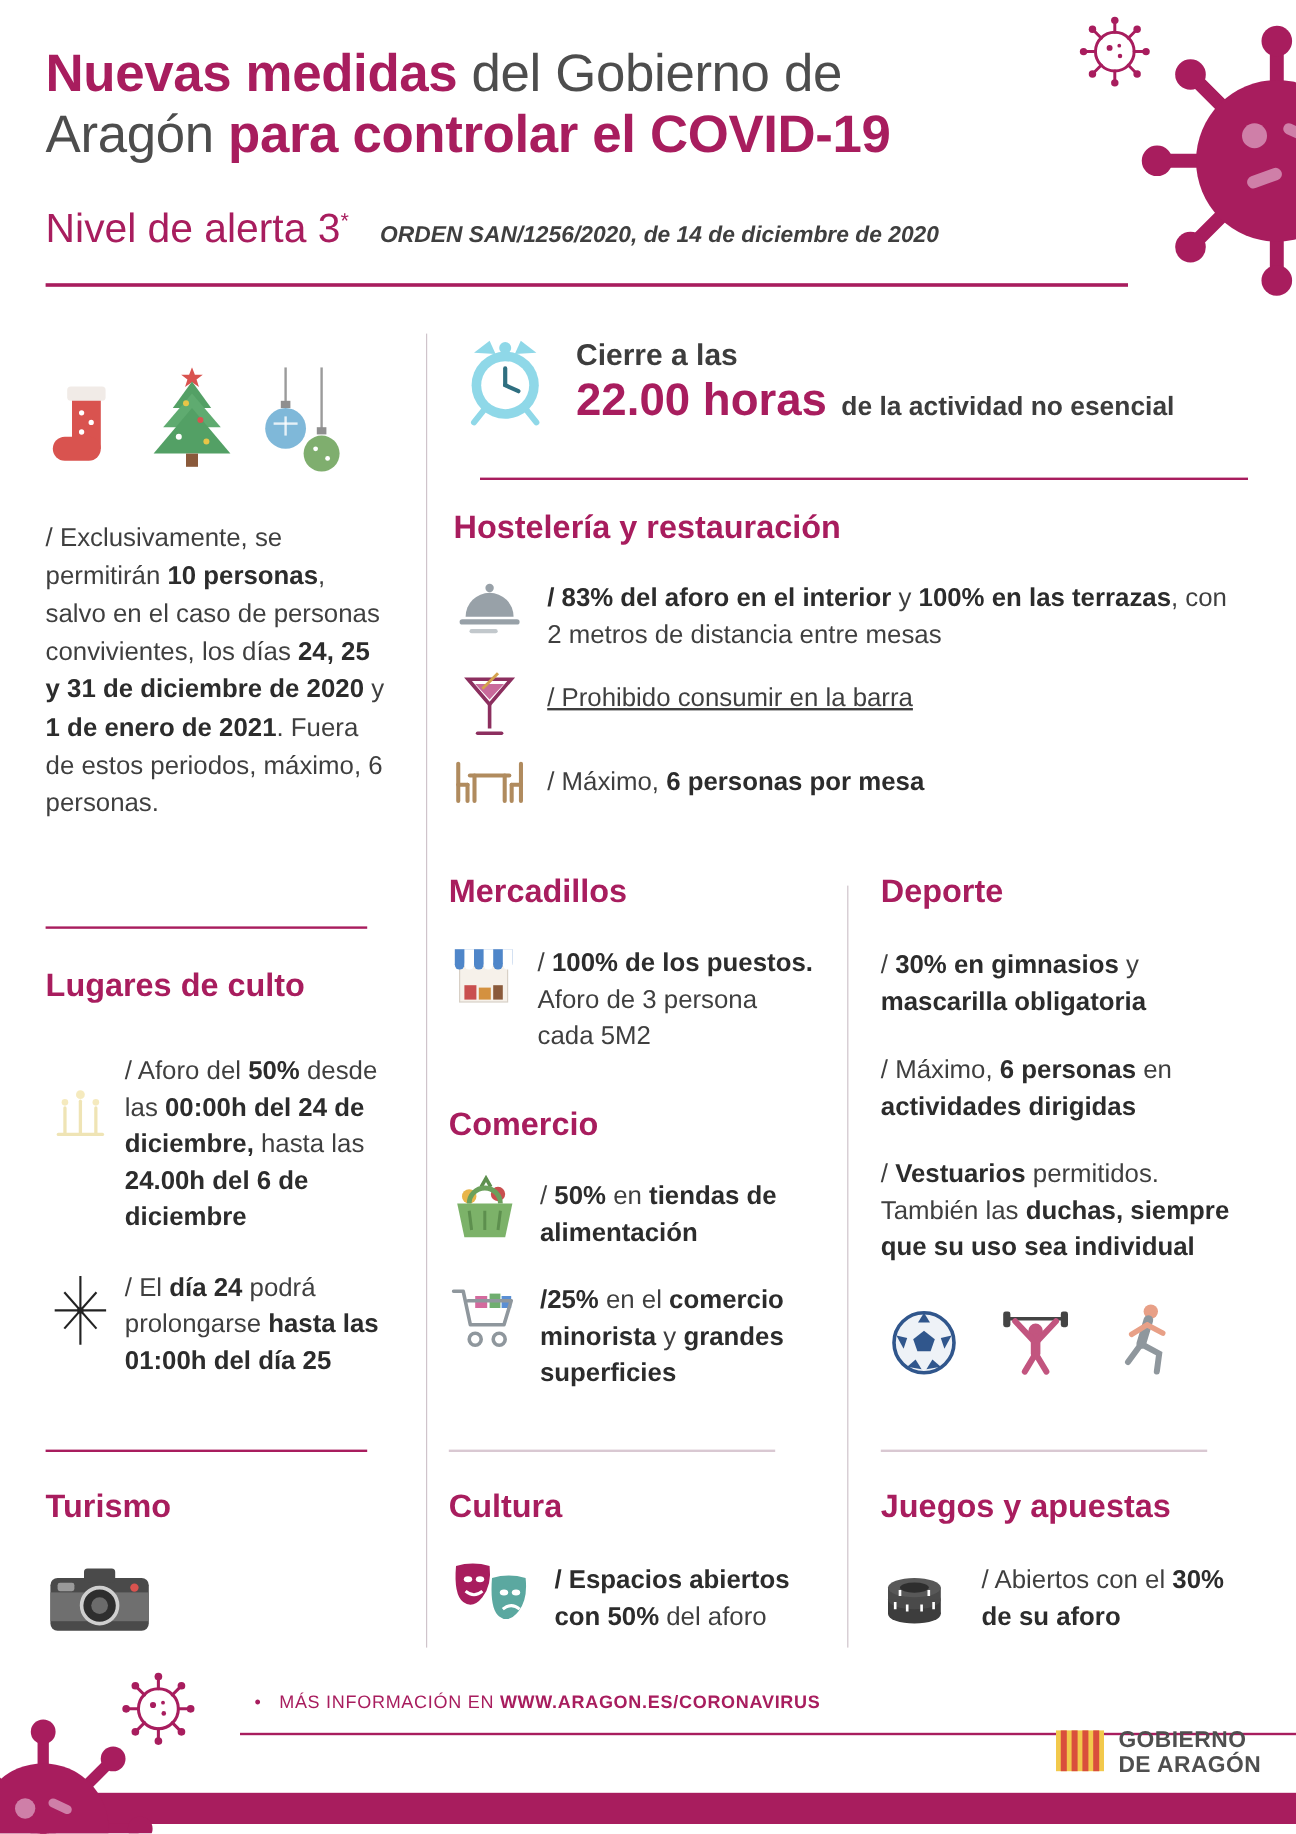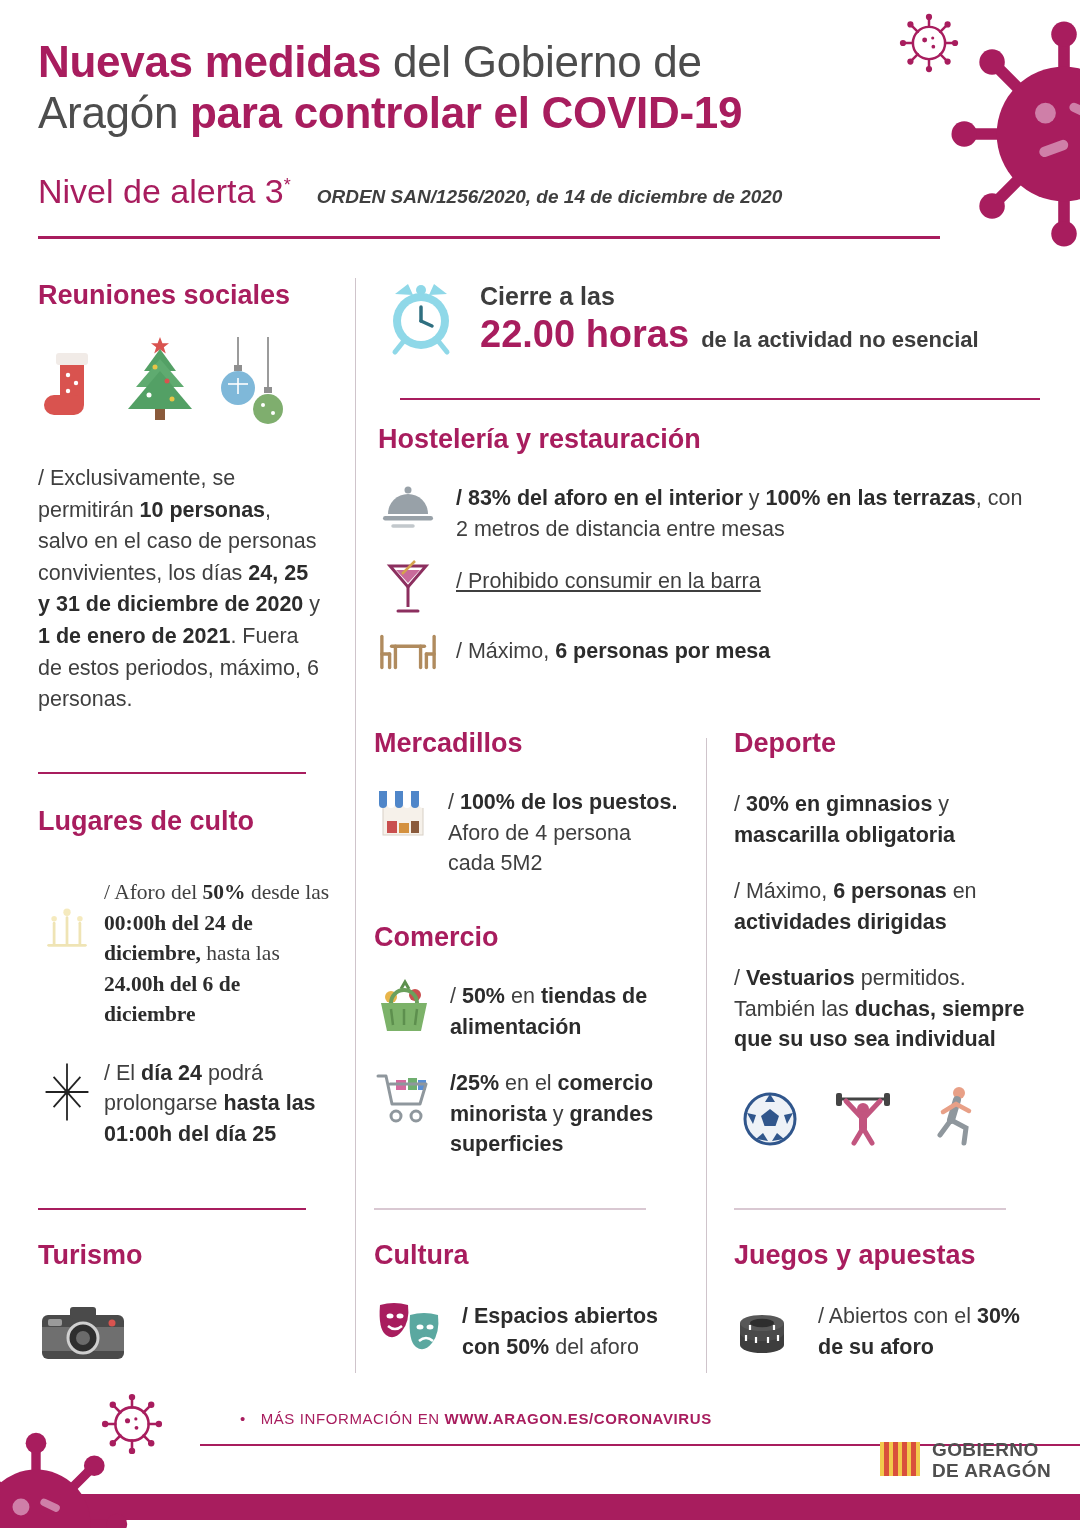--- a/index.html
+++ b/index.html
@@ -170,21 +170,20 @@
               <line x1="50" y1="22" x2="58" y2="22"></line>
               <line x1="50" y1="22" x2="50" y2="36"></line>
           </g>
         </svg>
       </span>
       <p class="txt" style="margin:4px 0 0;width:580px;"><span>/ Máximo, </span><b>6 personas por mesa</b></p>
     </div>
   </div>
 
   <div class="abs" style="left:38px;top:280px;width:284px;">
-    <h2 class="sec-h">Reuniones sociales</h2>
     <div class="icons-row" style="margin-top:26px;">
       <span>
         <svg width="62" height="80" viewBox="0 0 62 80">
           <rect x="22" y="14" width="24" height="42" fill="#d9534f"></rect>
           <rect x="6" y="46" width="40" height="20" rx="10" fill="#d9534f"></rect>
           <rect x="18" y="4" width="32" height="12" rx="3" fill="#f1ebe7"></rect>
           <circle cx="30" cy="26" r="2.2" fill="#fff"></circle>
             <circle cx="38" cy="34" r="2.2" fill="#fff"></circle>
             <circle cx="30" cy="42" r="2.2" fill="#fff"></circle>
         </svg>
@@ -217,21 +216,21 @@
         </svg>
       </span>
     </div>
     <p class="txt" style="margin:30px 0 0;line-height:1.47;"><span>/ Exclusivamente, se permitirán </span><b>10 personas</b><span>, salvo en el caso de personas convivientes, los días </span><b>24, 25 y 31 de diciembre de 2020</b><span> y </span><b>1 de enero de 2021</b><span>. Fuera de estos periodos, máximo, 6 personas.</span></p>
   </div>
 
   <div class="abs rule" style="left:38px;top:772px;width:268px;height:2px;"></div>
 
   <div class="abs" style="left:38px;top:806px;width:294px;">
     <h2 class="sec-h">Lugares de culto</h2>
-    <div class="row" style="margin-top:40px;gap:8px;font-family:Liberation Serif, serif;">
+    <div class="row" style="margin-top:40px;gap:8px;">
       <span class="ic" style="width:58px;margin-top:26px;">
         <svg width="52" height="46" viewBox="0 0 56 50" opacity="0.55">
           <g stroke="#e3cf7a" stroke-width="3" stroke-linecap="round">
             <line x1="28" y1="16" x2="28" y2="44"></line>
               <line x1="14" y1="22" x2="14" y2="44"></line>
               <line x1="42" y1="22" x2="42" y2="44"></line>
             <line x1="8" y1="46" x2="48" y2="46"></line>
           </g>
           <circle cx="28" cy="10" r="4" fill="#eeda8a"></circle>
             <circle cx="14" cy="17" r="3" fill="#eeda8a"></circle>
@@ -270,21 +269,21 @@
           <rect x="28" y="4" width="8" height="13" fill="#ffffff"></rect>
           <rect x="44" y="4" width="8" height="13" fill="#ffffff"></rect>
           <circle cx="8" cy="17" r="4" fill="#4f86c9"></circle>
             <circle cx="16" cy="17" r="4" fill="#ffffff"></circle>
           <circle cx="24" cy="17" r="4" fill="#4f86c9"></circle>
             <circle cx="32" cy="17" r="4" fill="#ffffff"></circle>
           <circle cx="40" cy="17" r="4" fill="#4f86c9"></circle>
             <circle cx="48" cy="17" r="4" fill="#ffffff"></circle>
         </svg>
       </span>
-      <p class="txt" style="margin:0;width:232px;"><span>/ </span><b>100% de los puestos.</b><span> Aforo de 4 persona cada 5M2</span></p>
+      <p class="txt" style="margin:0;width:232px;"><span>/ </span><b>100% de los puestos.</b><span> Aforo de 3 persona cada 5M2</span></p>
     </div>
   </div>
 
   <div class="abs" style="left:374px;top:922px;width:320px;">
     <h2 class="sec-h">Comercio</h2>
     <div class="row" style="margin-top:26px;gap:16px;">
       <span class="ic" style="width:60px;">
         <svg width="58" height="58" viewBox="0 0 58 58">
           <path d="M26 10 l4 -7 l4 7" stroke="#5d8f4e" stroke-width="3" fill="none"></path>
           <circle cx="16" cy="18" r="6" fill="#e8b54a"></circle>
@@ -412,21 +411,21 @@
               <line x1="42" y1="34" x2="42" y2="40"></line>
             <line x1="14" y1="24" x2="14" y2="29"></line>
               <line x1="38" y1="24" x2="38" y2="29"></line>
           </g>
         </svg>
       </span>
       <p class="txt" style="margin:0;width:216px;"><span>/ Abiertos con el </span><b>30% de su aforo</b></p>
     </div>
   </div>
 
-  <div class="abs info" style="left:240px;top:1410px;">
+  <div class="abs info" style="left:212px;top:1410px;">
     <span>•</span>
     <span style="margin-left:10px;">MÁS INFORMACIÓN EN </span><b>WWW.ARAGON.ES/CORONAVIRUS</b>
   </div>
   <div class="abs rule" style="left:200px;top:1444px;width:880px;height:2px;"></div>
 
   <div class="abs logo" style="left:878px;top:1440px;">
     <span>
       <svg width="44" height="38" viewBox="0 0 44 38">
         <rect x="2" y="2" width="40" height="34" fill="#f2c94c"></rect>
         <rect x="6" y="2" width="5" height="34" fill="#d94f3c"></rect>

